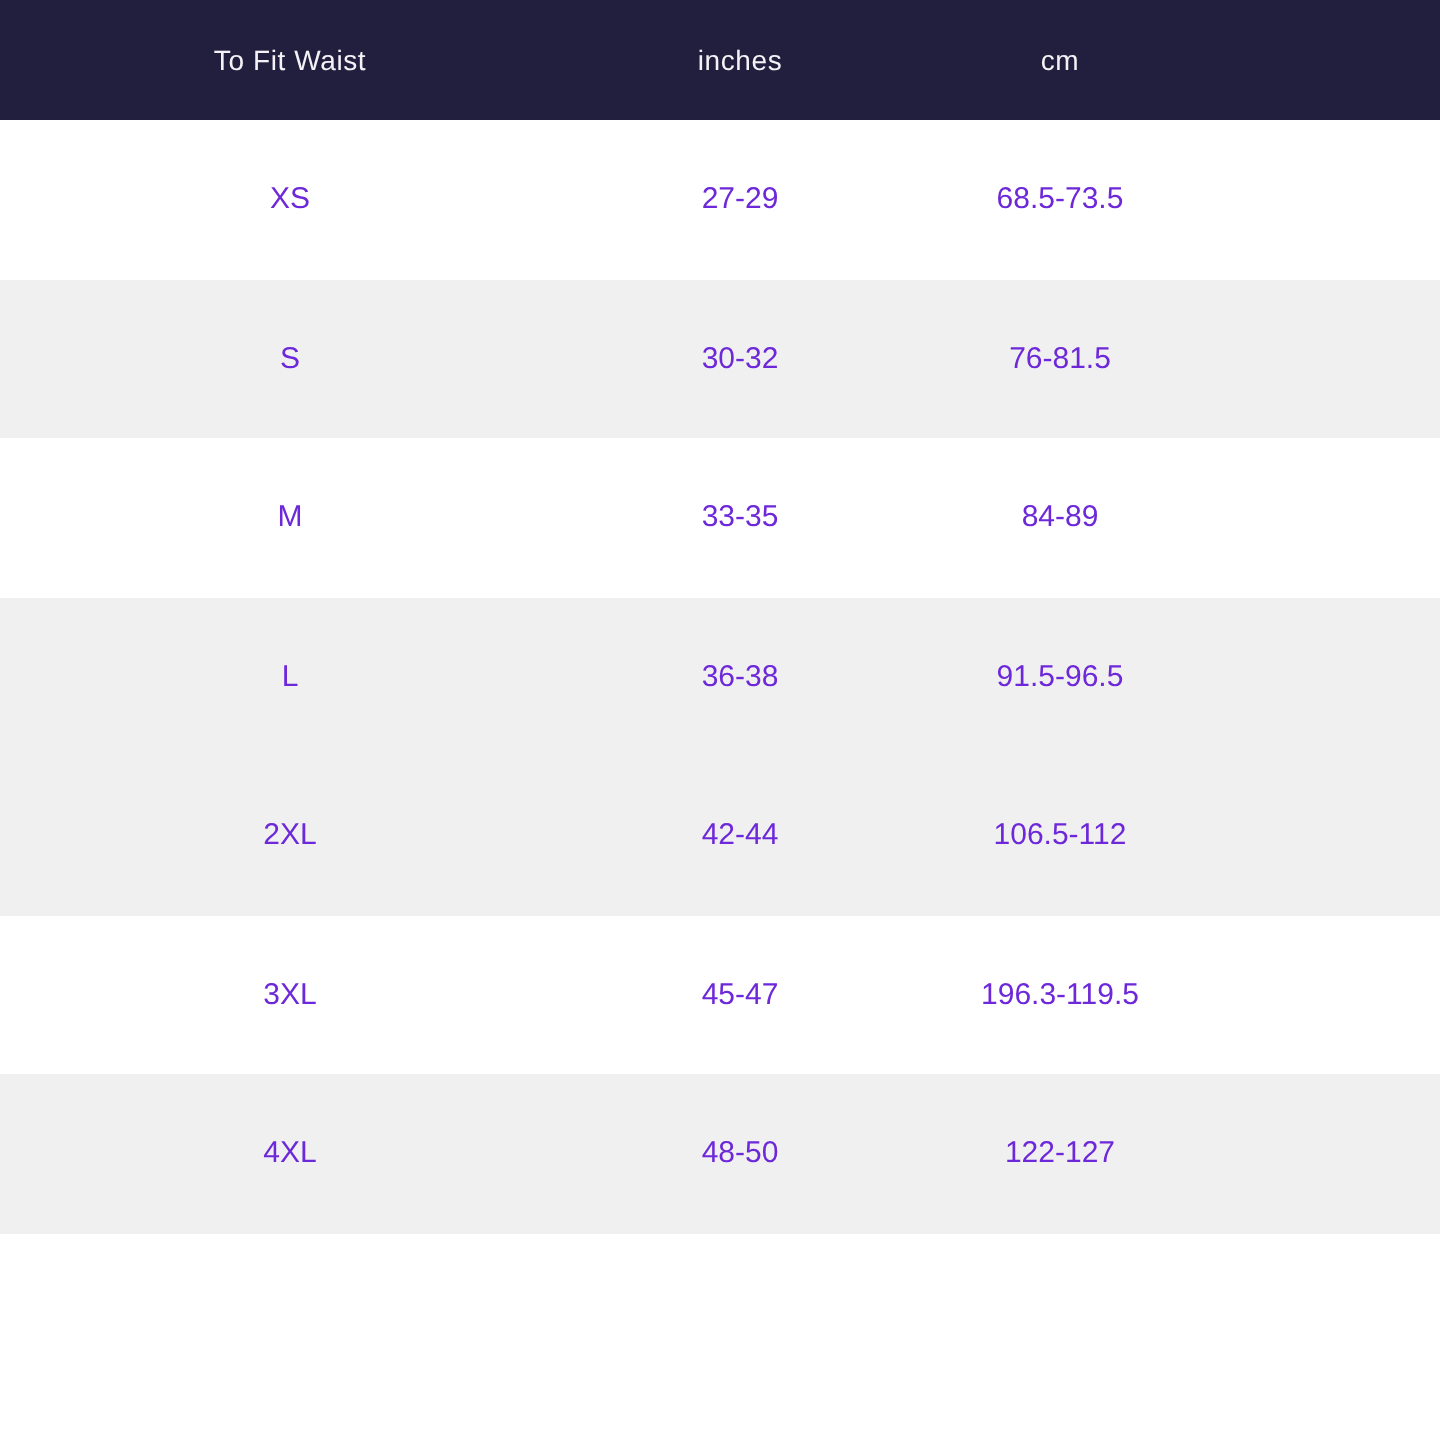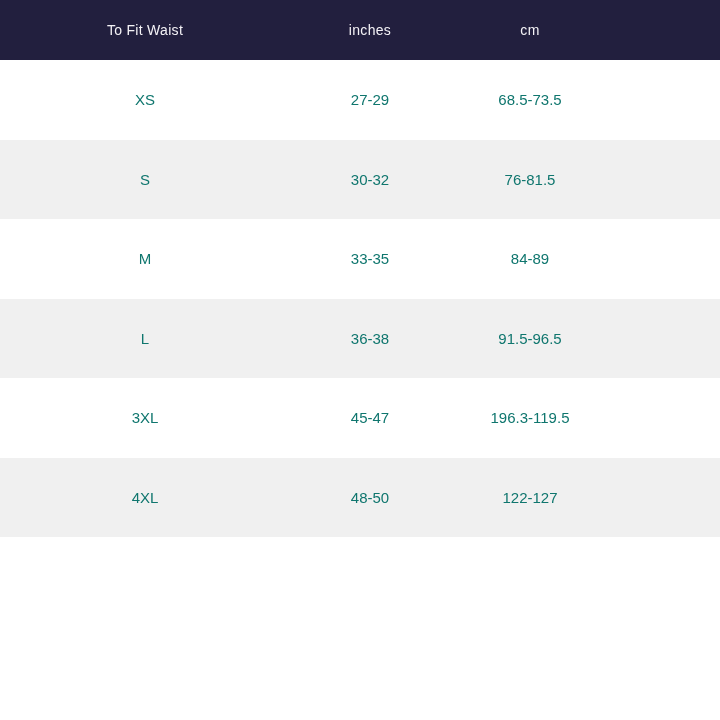--- a/index.html
+++ b/index.html
@@ -35,21 +35,21 @@
     height: 79.5px;
   }
   .size-table tbody tr.row-odd {
     background: #ffffff;
   }
   .size-table tbody tr.row-even {
     background: #f0f0f0;
   }
   .size-table tbody td {
     font-size: 15px;
-    color: #0f766e;
+    color: #6d28d9;
     text-align: center;
     vertical-align: middle;
     padding: 0;
     font-weight: 400;
     margin-top: 24px;
   }
   .col-label { width: 290px; }
   .col-in    { width: 160px; }
   .col-cm    { width: 160px; }
   .col-pad   { width: 110px; }
@@ -84,20 +84,26 @@
       <td class="col-in">33-35</td>
       <td class="col-cm">84-89</td>
       <td class="col-pad"></td>
     </tr>
     <tr class="row-even">
       <td class="col-label">L</td>
       <td class="col-in">36-38</td>
       <td class="col-cm">91.5-96.5</td>
       <td class="col-pad"></td>
     </tr>
+    <tr class="row-even">
+      <td class="col-label">2XL</td>
+      <td class="col-in">42-44</td>
+      <td class="col-cm">106.5-112</td>
+      <td class="col-pad"></td>
+    </tr>
     <tr class="row-odd">
       <td class="col-label">3XL</td>
       <td class="col-in">45-47</td>
       <td class="col-cm">196.3-119.5</td>
       <td class="col-pad"></td>
     </tr>
     <tr class="row-even">
       <td class="col-label">4XL</td>
       <td class="col-in">48-50</td>
       <td class="col-cm">122-127</td>

